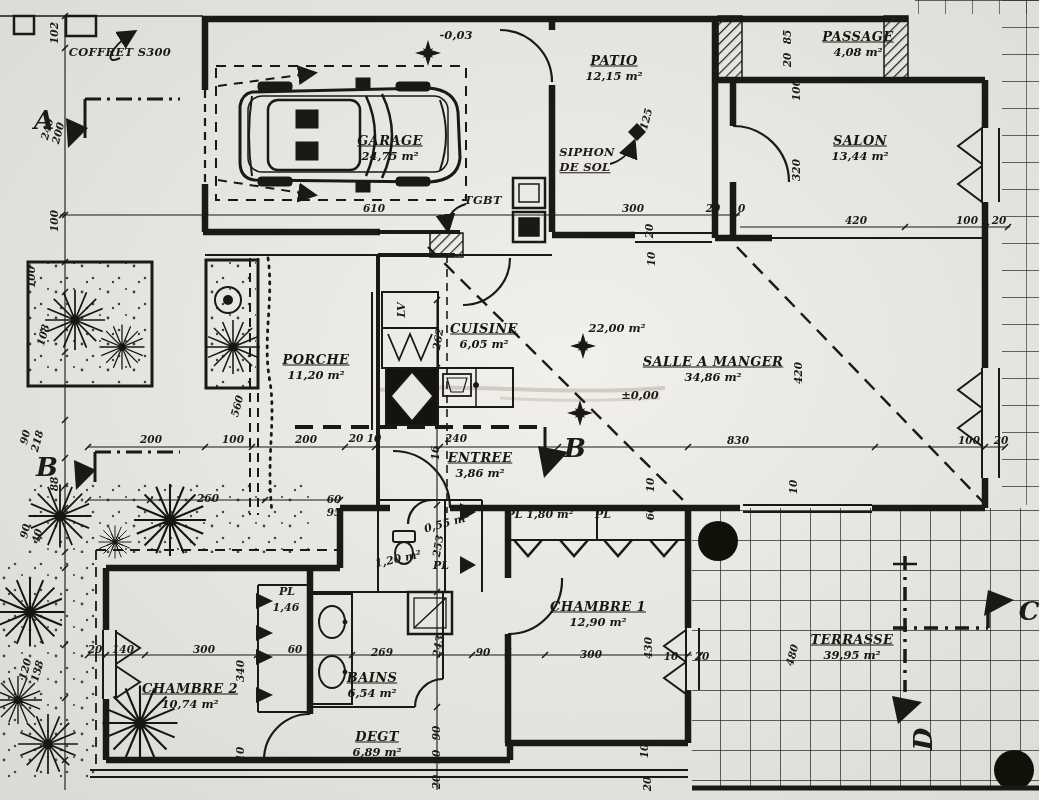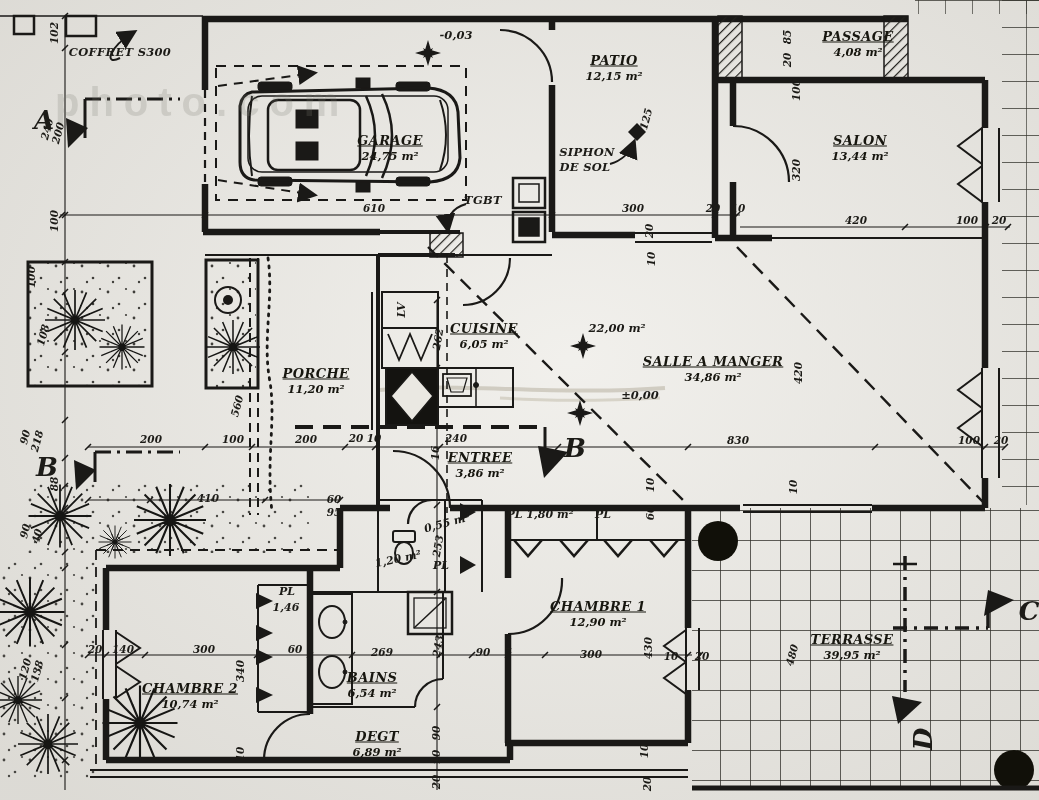--- a/index.html
+++ b/index.html
@@ -243,41 +243,40 @@
       <polygon points="538,446 568,452 544,478" fill="#1a1917" stroke="none"></polygon>
       <path d="M893,628H988" stroke-width="3.5" stroke-dasharray="14,7,3,7"></path>
       <path d="M988,628V604" stroke-width="3.5"></path>
       <polygon points="984,616 1014,600 988,590" fill="#1a1917" stroke="none"></polygon>
       <path d="M905,556V692" stroke-width="3.5" stroke-dasharray="14,7,3,7"></path>
       <path d="M893,564H917" stroke-width="2.5"></path>
       <polygon points="892,696 922,702 898,724" fill="#1a1917" stroke="none"></polygon>
     </g>
   </svg>
 
-  <div class="watermark">photo.com</div>
 
   <div id="overlays">
     <div id="room-labels">
         <div class="room" style="left: 390px; top: 146px;">
           <div class="rname">GARAGE</div>
           <div class="rarea">24,75 m²</div>
         </div>
         <div class="room" style="left: 614px; top: 66px;">
           <div class="rname">PATIO</div>
           <div class="rarea">12,15 m²</div>
         </div>
         <div class="room" style="left: 858px; top: 42px;">
           <div class="rname">PASSAGE</div>
           <div class="rarea">4,08 m²</div>
         </div>
         <div class="room" style="left: 860px; top: 146px;">
           <div class="rname">SALON</div>
           <div class="rarea">13,44 m²</div>
         </div>
-        <div class="room" style="left: 316px; top: 379px;">
+        <div class="room" style="left: 316px; top: 365px;">
           <div class="rname">PORCHE</div>
           <div class="rarea">11,20 m²</div>
         </div>
         <div class="room" style="left: 484px; top: 334px;">
           <div class="rname">CUISINE</div>
           <div class="rarea">6,05 m²</div>
         </div>
         <div class="room" style="left: 713px; top: 367px;">
           <div class="rname">SALLE A MANGER</div>
           <div class="rarea">34,86 m²</div>
@@ -341,21 +340,21 @@
         <span class="lbl dim" style="left: 356px; top: 438px; transform: translate(-50%, -50%);">20</span>
         <span class="lbl dim" style="left: 374px; top: 438px; transform: translate(-50%, -50%);">10</span>
         <span class="lbl dim" style="left: 456px; top: 438px; transform: translate(-50%, -50%);">240</span>
         <span class="lbl dim" style="left: 435px; top: 453px; transform: translate(-50%, -50%) rotate(-90deg);">16</span>
         <span class="lbl dim" style="left: 738px; top: 440px; transform: translate(-50%, -50%);">830</span>
         <span class="lbl dim" style="left: 969px; top: 440px; transform: translate(-50%, -50%);">100</span>
         <span class="lbl dim" style="left: 1001px; top: 440px; transform: translate(-50%, -50%);">20</span>
         <span class="lbl dim" style="left: 798px; top: 373px; transform: translate(-50%, -50%) rotate(-90deg);">420</span>
         <span class="lbl dim" style="left: 793px; top: 487px; transform: translate(-50%, -50%) rotate(-90deg);">10</span>
         <span class="lbl dim" style="left: 237px; top: 406px; transform: translate(-50%, -50%) rotate(-75deg);">560</span>
-        <span class="lbl dim" style="left: 208px; top: 498px; transform: translate(-50%, -50%);">410</span>
+        <span class="lbl dim" style="left: 208px; top: 498px; transform: translate(-50%, -50%);">260</span>
         <span class="lbl dim" style="left: 334px; top: 499px; transform: translate(-50%, -50%);">60</span>
         <span class="lbl dim" style="left: 334px; top: 512px; transform: translate(-50%, -50%);">95</span>
         <span class="lbl dim" style="left: 438px; top: 339px; transform: translate(-50%, -50%) rotate(-80deg);">262</span>
         <span class="lbl dim" style="left: 438px; top: 546px; transform: translate(-50%, -50%) rotate(-80deg);">253</span>
         <span class="lbl dim" style="left: 438px; top: 646px; transform: translate(-50%, -50%) rotate(-80deg);">243</span>
         <span class="lbl dim" style="left: 650px; top: 485px; transform: translate(-50%, -50%) rotate(-90deg);">10</span>
         <span class="lbl dim" style="left: 650px; top: 513px; transform: translate(-50%, -50%) rotate(-90deg);">60</span>
         <span class="lbl dim" style="left: 95px; top: 649px; transform: translate(-50%, -50%);">20</span>
         <span class="lbl dim" style="left: 123px; top: 649px; transform: translate(-50%, -50%);">140</span>
         <span class="lbl dim" style="left: 204px; top: 649px; transform: translate(-50%, -50%);">300</span>
@@ -373,21 +372,21 @@
         <span class="lbl dim" style="left: 436px; top: 757px; transform: translate(-50%, -50%) rotate(-90deg);">10</span>
         <span class="lbl dim" style="left: 436px; top: 782px; transform: translate(-50%, -50%) rotate(-90deg);">20</span>
         <span class="lbl dim" style="left: 240px; top: 754px; transform: translate(-50%, -50%) rotate(-90deg);">10</span>
         <span class="lbl dim" style="left: 644px; top: 751px; transform: translate(-50%, -50%) rotate(-90deg);">10</span>
         <span class="lbl dim" style="left: 647px; top: 784px; transform: translate(-50%, -50%) rotate(-90deg);">20</span>
       </div>
     <div id="small-labels">
         <span class="lbl small ann" style="left: 120px; top: 53px; transform: translate(-50%, -50%);">COFFRET S300</span>
         <span class="lbl small ann" style="left: 483px; top: 201px; transform: translate(-50%, -50%);">TGBT</span>
         <span class="lbl small ann" style="left: 587px; top: 153px; transform: translate(-50%, -50%);">SIPHON</span>
-        <span class="lbl small ann" style="left: 585px; top: 168px; transform: translate(-50%, -50%);">DE SOL</span>
+        <span class="lbl small ann" style="left: 585px; top: 168px; transform: translate(-50%, -50%); text-decoration: underline;">DE SOL</span>
         <span class="lbl small lvl" style="left: 456px; top: 36px; transform: translate(-50%, -50%);">-0,03</span>
         <span class="lbl small lvl" style="left: 617px; top: 329px; transform: translate(-50%, -50%);">22,00 m²</span>
         <span class="lbl small lvl" style="left: 640px; top: 396px; transform: translate(-50%, -50%);">±0,00</span>
         <span class="lbl small" style="left: 540px; top: 514px; transform: translate(-50%, -50%);">PL 1,80 m²</span>
         <span class="lbl small" style="left: 603px; top: 514px; transform: translate(-50%, -50%);">PL</span>
         <span class="lbl small" style="left: 287px; top: 591px; transform: translate(-50%, -50%);">PL</span>
         <span class="lbl small" style="left: 286px; top: 607px; transform: translate(-50%, -50%);">1,46</span>
         <span class="lbl small" style="left: 447px; top: 523px; transform: translate(-50%, -50%) rotate(-15deg);">0,55 m²</span>
         <span class="lbl small" style="left: 441px; top: 565px; transform: translate(-50%, -50%);">PL</span>
         <span class="lbl small" style="left: 398px; top: 559px; transform: translate(-50%, -50%) rotate(-12deg);">1,20 m²</span>

